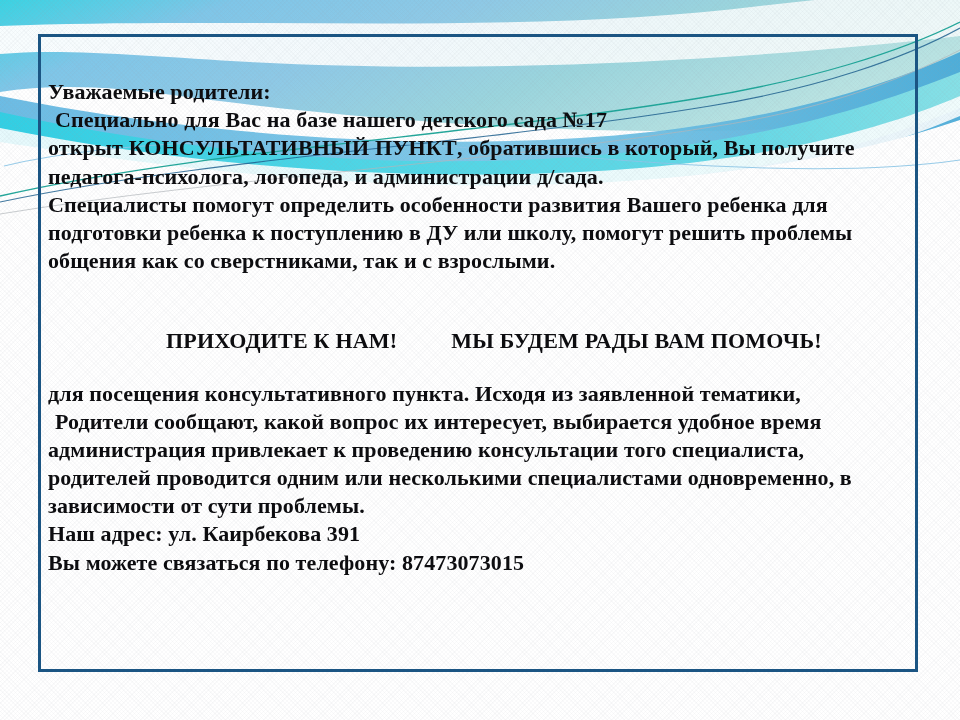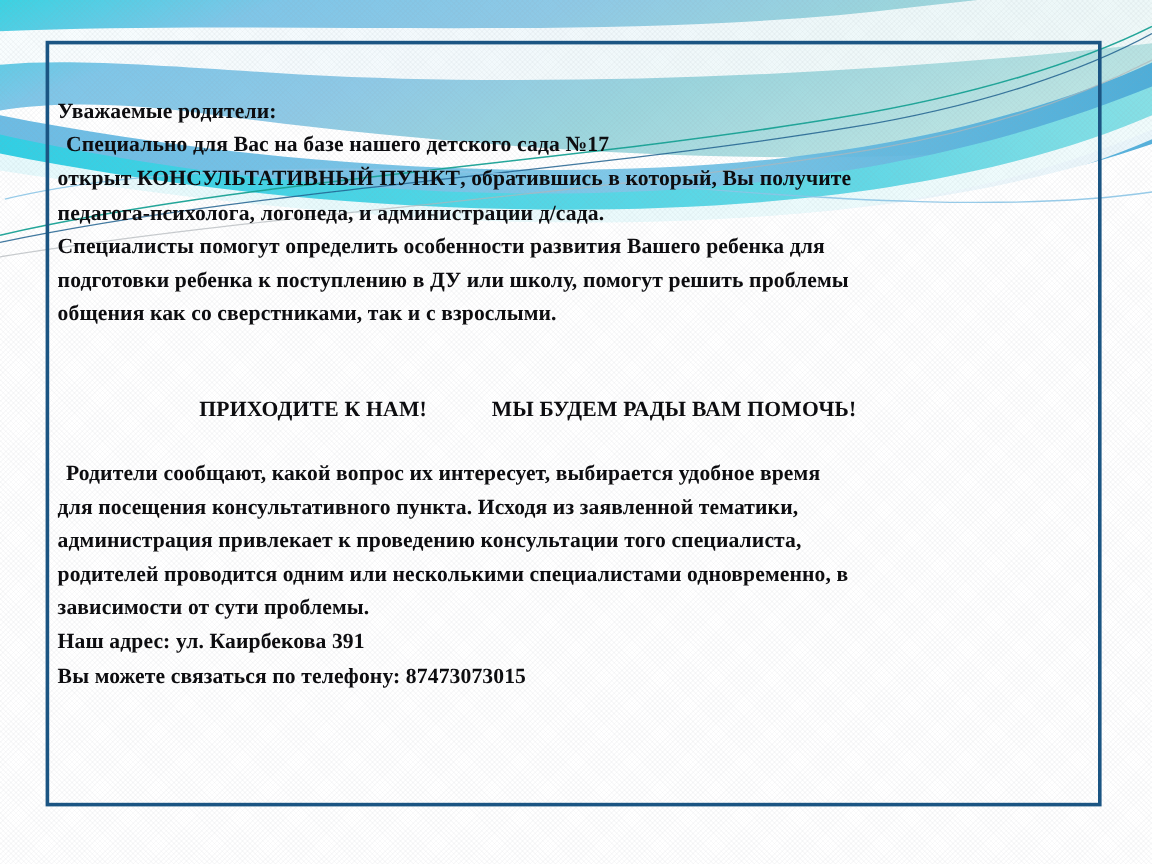--- a/index.html
+++ b/index.html
@@ -67,21 +67,21 @@
     z-index: 4;
   }
 
   #body-text {
     position: absolute;
     left: 48px;
     top: 78px;
     width: 880px;
     z-index: 5;
     color: #0d0d10;
-    font-size: 18px;
+    font-size: 22px;
     font-weight: bold;
     line-height: 28.2px;
     letter-spacing: 0.1px;
     white-space: nowrap;
   }
 
   .line { display: block; height: 28.2px; }
   .lead-space { display: inline-block; width: 7px; }
   .emph {
     font-weight: bold;
@@ -168,22 +168,22 @@
     <span class="line">Специалисты помогут определить особенности развития Вашего ребенка для</span>
     <span class="line">подготовки ребенка к поступлению в ДУ или школу, помогут решить проблемы</span>
     <span class="line">общения как со сверстниками, так и с взрослыми.</span>
 
     <span class="spacer-md"></span>
 
     <span id="call-to-action"><span>ПРИХОДИТЕ К НАМ!</span><span id="cta-gap"></span><span>МЫ БУДЕМ РАДЫ ВАМ ПОМОЧЬ!</span></span>
 
     <span class="spacer-md"></span>
 
+    <span class="line">для посещения консультативного пункта. Исходя из заявленной тематики,</span>
     <span class="line"><span class="lead-space"></span><span>Родители сообщают, какой вопрос их интересует, выбирается удобное время</span></span>
-    <span class="line">для посещения консультативного пункта. Исходя из заявленной тематики,</span>
     <span class="line">администрация привлекает к проведению консультации того специалиста,</span>
     <span class="line">родителей проводится одним или несколькими специалистами одновременно, в</span>
     <span class="line">зависимости от сути проблемы.</span>
 
     <span class="line">Наш адрес: ул. Каирбекова 391</span>
     <span class="line">Вы можете связаться по телефону: 87473073015</span>
 
   </div>
 
 </div>

